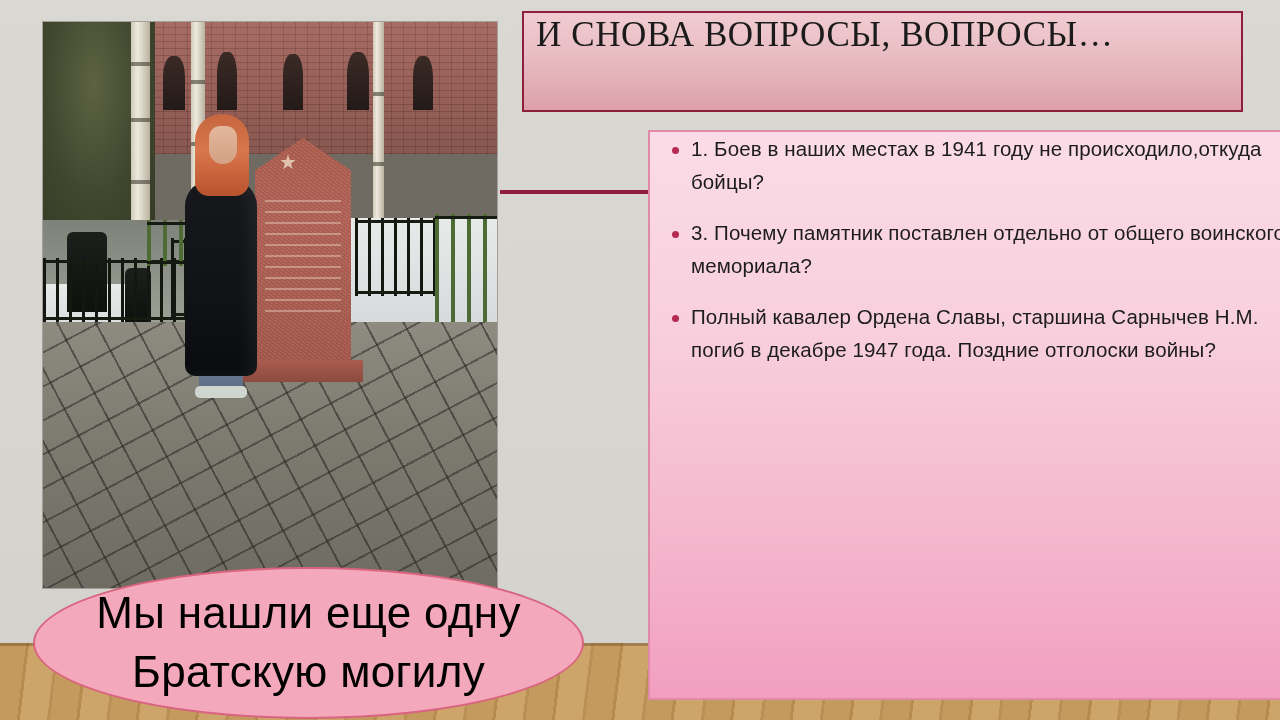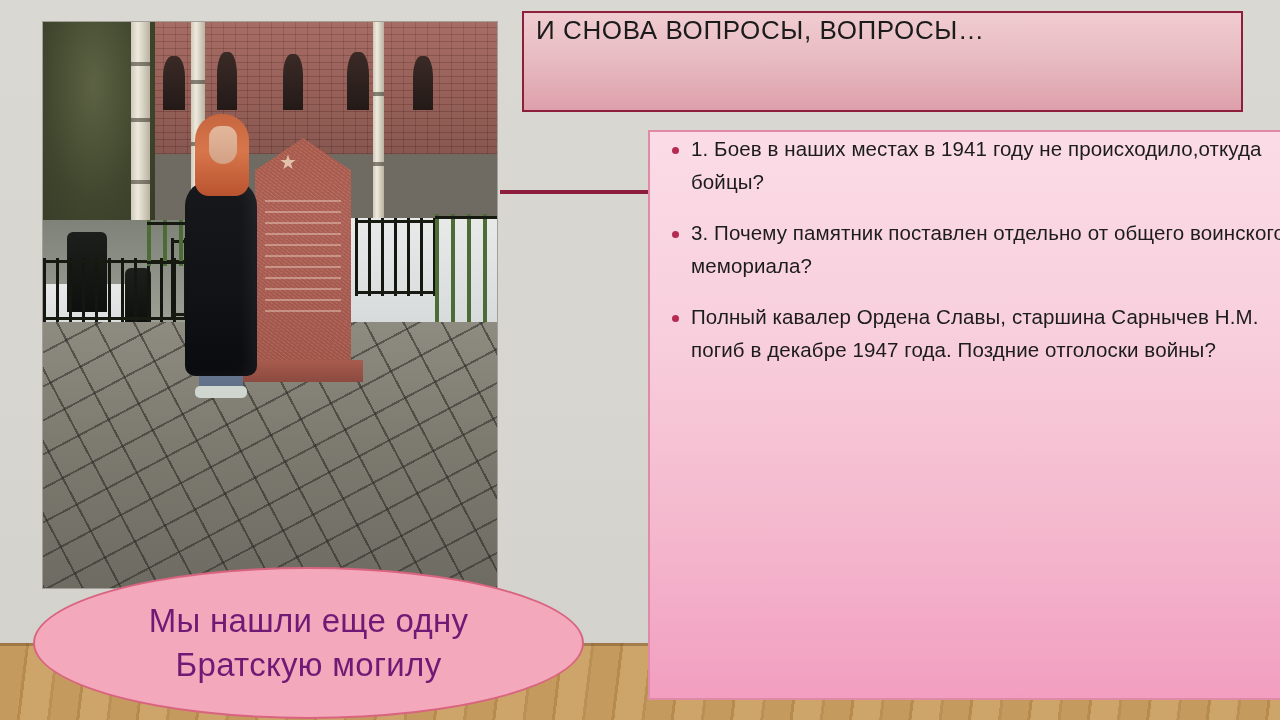--- a/index.html
+++ b/index.html
@@ -207,25 +207,26 @@
     position: absolute;
     left: 522px; top: 11px;
     width: 721px; height: 101px;
     box-sizing: border-box;
     border: 2px solid #8d1f3c;
     background: linear-gradient(180deg, #f0ccd1 0%, #e8bcc2 45%, #dda0ab 100%);
   }
   .title-text {
     position: absolute;
     left: 12px; top: 2px;
-    font-size: 26px;
+    font-size: 35px;
     letter-spacing: 0.6px;
     color: #1b1b1b;
     font-weight: 400;
     white-space: nowrap;
+    font-family: Liberation Serif, serif;
   }
 
   
   .connector {
     position: absolute;
     left: 500px; top: 190px;
     width: 150px; height: 4px;
     background: #8d1f3c;
   }
 
@@ -269,23 +270,23 @@
     box-sizing: border-box;
     border-radius: 50%;
     border: 2px solid #d9647f;
     background: #f4a8bc;
     display: flex;
     align-items: center;
     justify-content: center;
     text-align: center;
   }
   .caption-text {
-    font-size: 33px;
+    font-size: 44px;
     line-height: 1.33;
-    color: #701a75;
+    color: #000000;
     letter-spacing: 0.3px;
   }
 </style>
 </head>
 <body>
 
 <div class="slide">
 
   <div class="bg-wall"></div>
   <div class="bg-deck"></div>

